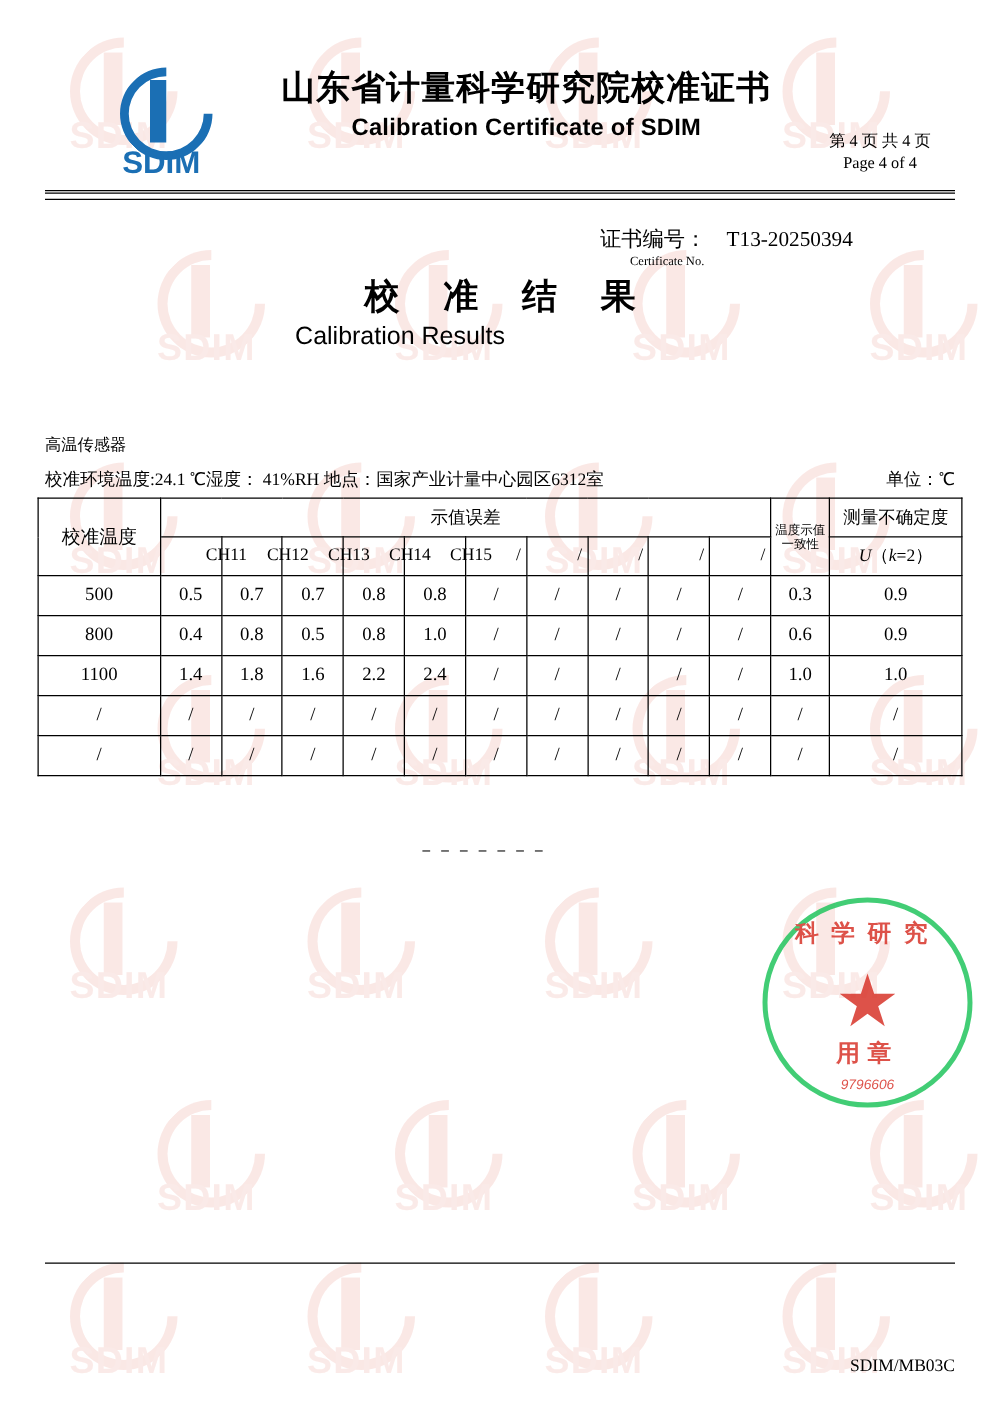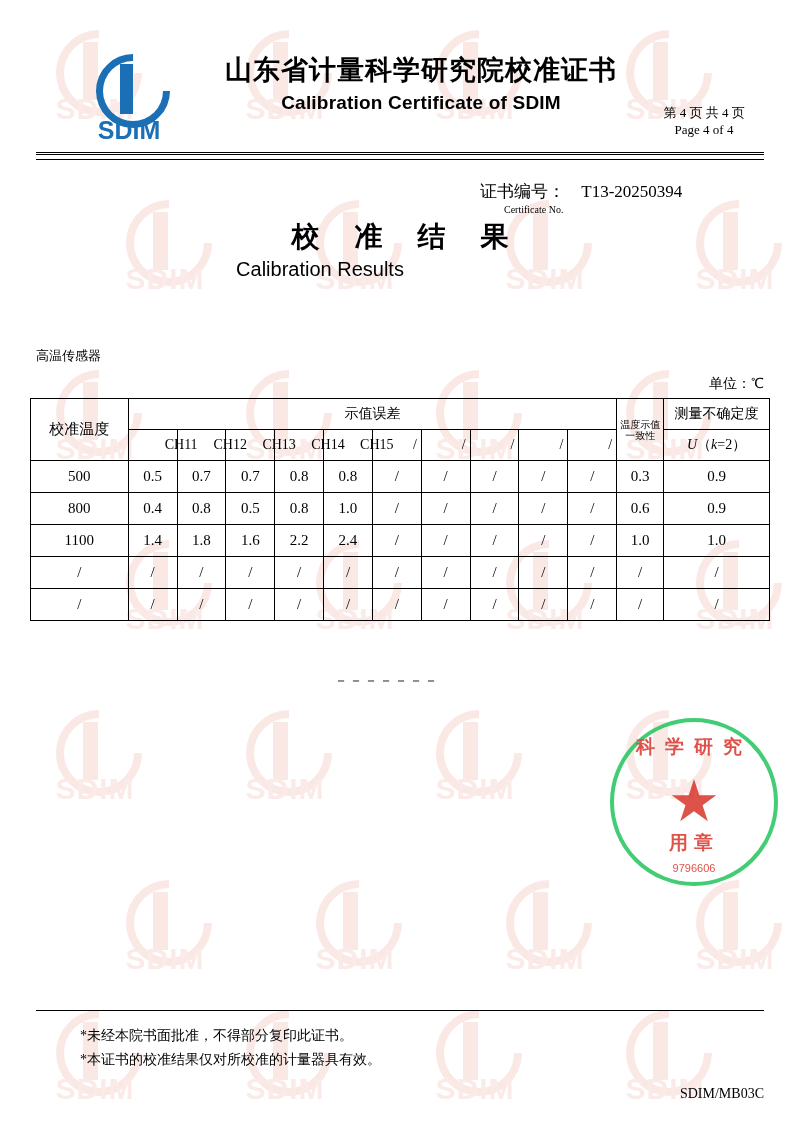--- a/index.html
+++ b/index.html
@@ -322,20 +322,21 @@
   }
   .seal .seal-code {
     position: absolute;
     bottom: 8px;
     left: 0;
     width: 100%;
     text-align: center;
     color: #d8342a;
     font-size: 11px;
     font-family: "Liberation Sans", sans-serif;
+    font-style: italic;
   }
 
   
   .footer-rule {
     position: absolute;
     left: 36px;
     top: 1010px;
     width: 728px;
     border-top: 1px solid #000;
   }
@@ -493,20 +494,21 @@
     <span class="cn-value">T13-20250394</span>
     <span class="cn-en">Certificate No.</span>
   </div>
 
   <div class="res-cn">校 准 结 果</div>
   <div class="res-en">Calibration Results</div>
 
   <div class="sensor-label">高温传感器</div>
   <div class="env-line">
     <span class="unit">单位：℃</span>
+    <span>校准环境温度:24.1 ℃湿度： 41%RH  地点：国家产业计量中心园区6312室</span>
   </div>
 
   <div class="tbl-wrap">
     <table class="cal">
       <colgroup>
         <col class="col-temp">
         <col class="col-ch">
           <col class="col-ch">
           <col class="col-ch">
           <col class="col-ch">
@@ -625,19 +627,15 @@
   <div class="dashes">－－－－－－－</div>
 
   <div class="seal">
     <div class="seal-top">科学研究</div>
     <div class="star">★</div>
     <div class="seal-bottom">用章</div>
     <div class="seal-code">9796606</div>
   </div>
 
   <div class="footer-rule"></div>
-  <div class="footer-notes">
-    <div>*未经本院书面批准，不得部分复印此证书。</div>
-    <div>*本证书的校准结果仅对所校准的计量器具有效。</div>
-  </div>
   <div class="form-code">SDIM/MB03C</div>
 
 </div>
 
 </body></html>

